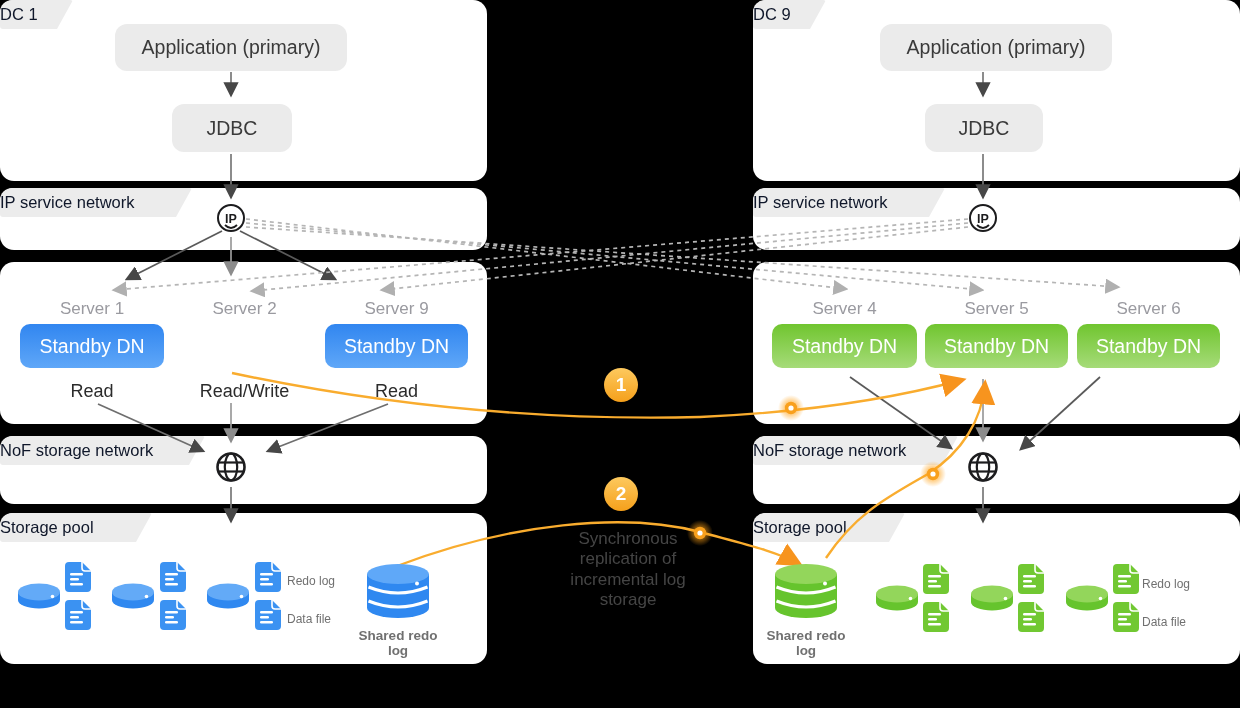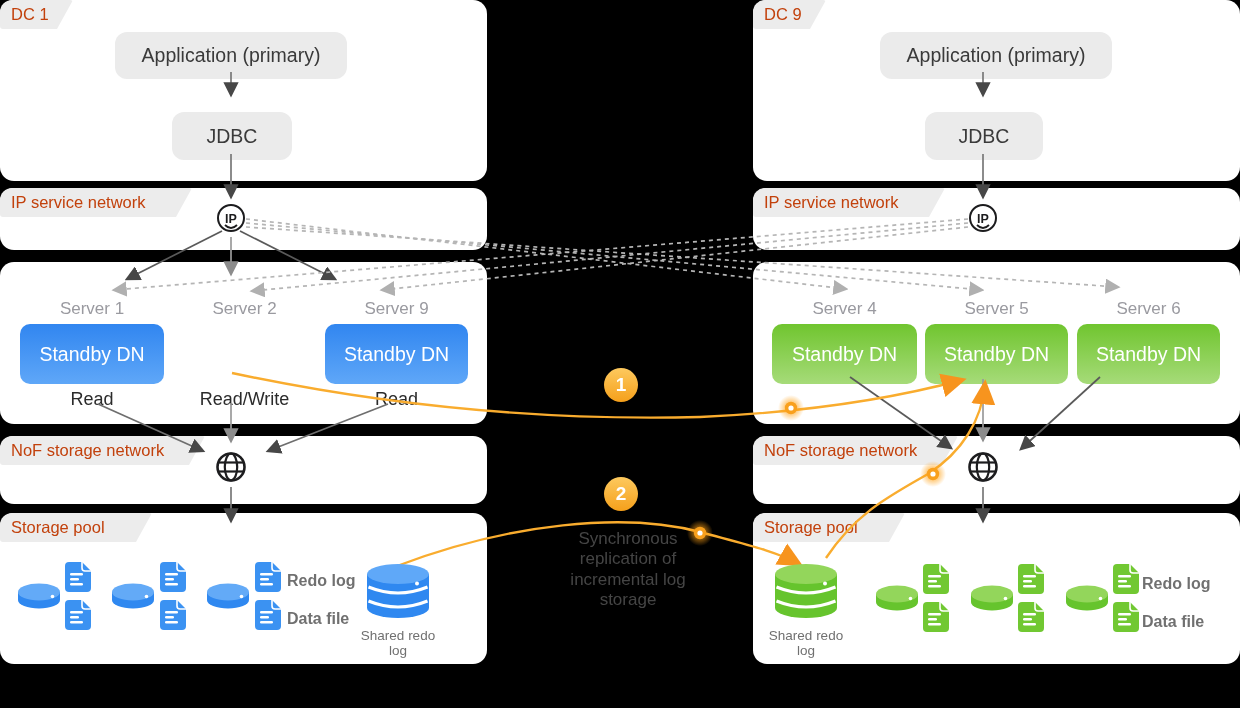--- a/index.html
+++ b/index.html
@@ -1,32 +1,32 @@
 <!DOCTYPE html>
 <html><head>
 <meta charset="utf-8">
 <style>
   html,body{margin:0;padding:0;background:#000;}
   .stage{position:relative;width:1240px;height:708px;background:#000;overflow:hidden;
          font-family:"Liberation Sans",sans-serif;}
   .panel{position:absolute;background:#fff;border-radius:14px;}
-  .tab{position:absolute;height:29px;background:#ececec;color:#c2410c;font-size:16.5px;
-       line-height:29px;padding-left:11px;box-sizing:border-box;
+  .tab{position:absolute;height:29px;background:#ececec;color:#0f172a;font-size:16.5px;
+       line-height:29px;box-sizing:border-box;
        border-radius:12px 3px 3px 3px;
        clip-path:polygon(0 0,100% 0,calc(100% - 16px) 100%,0 100%);}
   .box{position:absolute;background:#ebebeb;border-radius:12px;color:#3a3a3a;
-       font-size:19.5px;display:flex;align-items:center;justify-content:center;margin-top:8px;}
-  .dn{position:absolute;height:60px;border-radius:10px;color:#fff;font-size:19.5px;
+       font-size:19.5px;display:flex;align-items:center;justify-content:center;}
+  .dn{position:absolute;height:44px;border-radius:10px;color:#fff;font-size:19.5px;
       display:flex;align-items:center;justify-content:center;}
   .dn.blue{background:linear-gradient(180deg,#3186f0 0%,#5fa7f8 100%);}
   .dn.green{background:linear-gradient(180deg,#70c52f 0%,#a6db79 100%);}
   .server-name{position:absolute;color:#9a9aa0;font-size:17px;text-align:center;}
-  .access{position:absolute;color:#2b2b2b;font-size:18px;text-align:center;margin-top:8px;}
-  .pool-label{position:absolute;color:#707070;font-size:16px;line-height:14px;font-weight:bold;}
-  .shared-label{position:absolute;color:#707070;font-size:13.5px;text-align:center;}
+  .access{position:absolute;color:#2b2b2b;font-size:18px;text-align:center;}
+  .pool-label{position:absolute;color:#707070;font-size:12px;line-height:14px;}
+  .shared-label{position:absolute;color:#707070;font-size:13.5px;text-align:center;font-weight:bold;}
   .badge{position:absolute;width:34px;height:34px;border-radius:50%;
          background:linear-gradient(180deg,#fdc95e 0%,#f5a01b 100%);
          color:#fff;font-size:19px;font-weight:bold;display:flex;align-items:center;
          justify-content:center;z-index:6;}
   .ann{position:absolute;color:#454545;font-size:17px;line-height:1.2;text-align:center;z-index:6;}
   svg.overlay{position:absolute;left:0;top:0;z-index:5;pointer-events:none;}
 </style>
 </head>
 <body>
 

